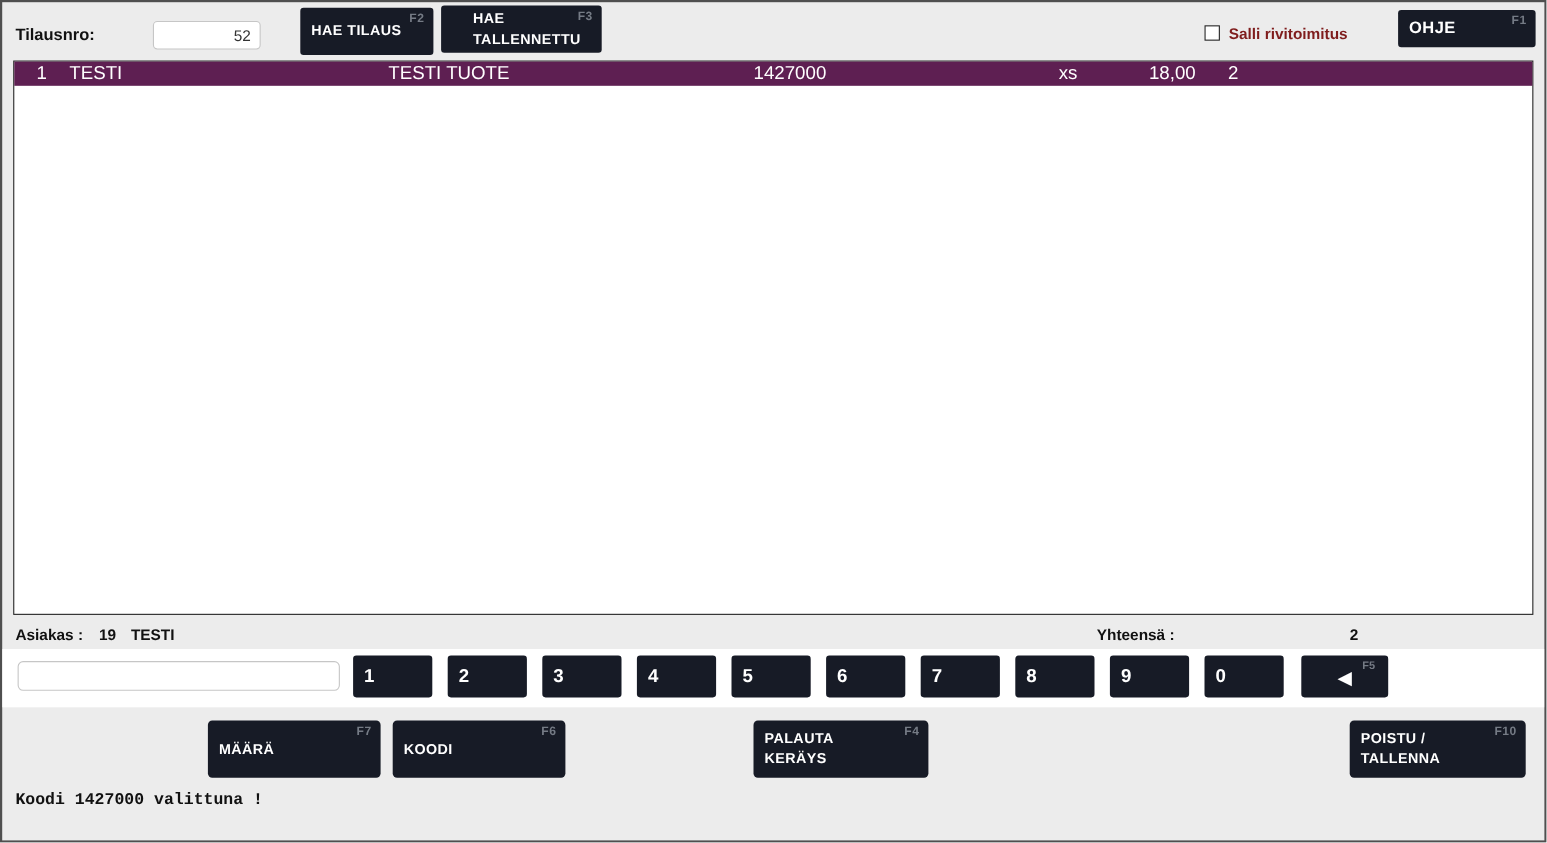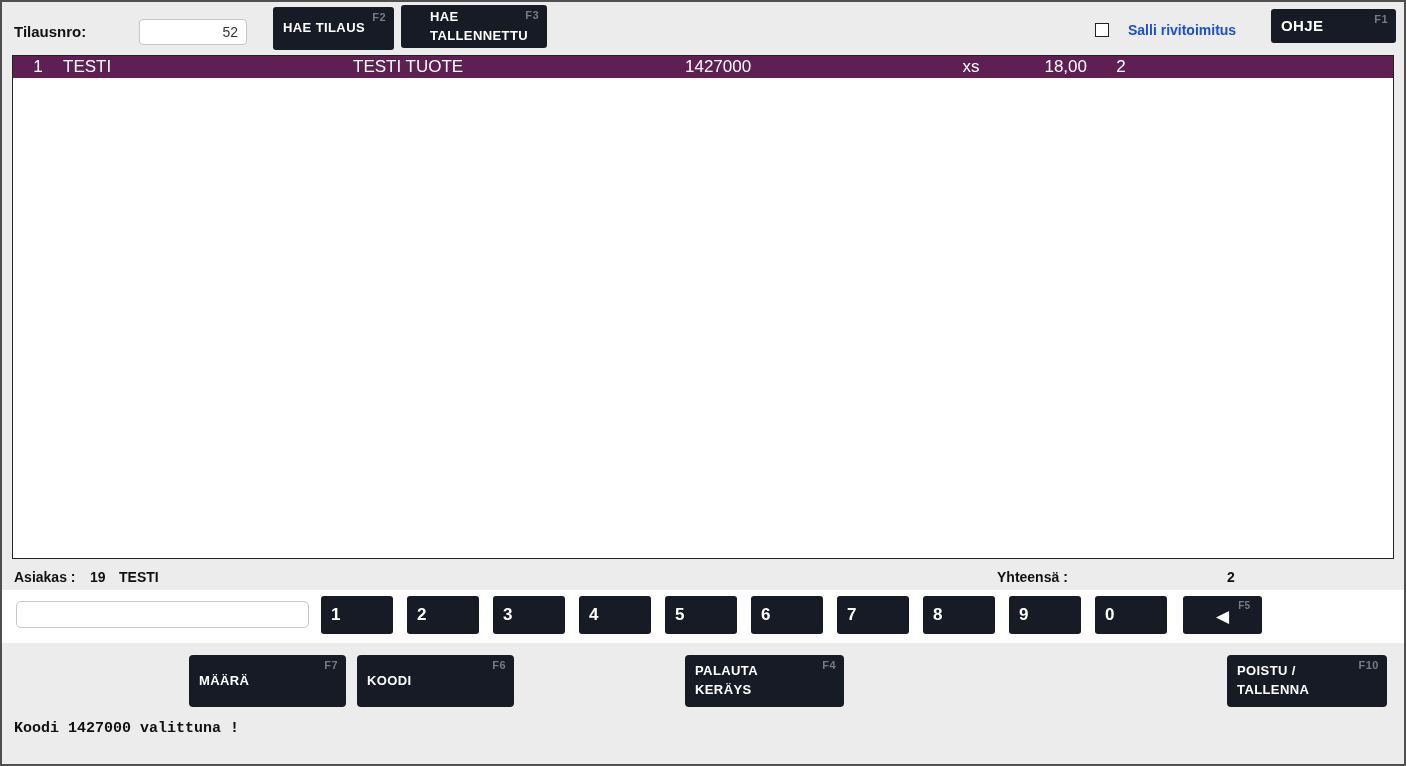--- a/index.html
+++ b/index.html
@@ -43,43 +43,43 @@
   }
 
   
   .topbar { position: absolute; left: 0; top: 0; width: 100%; height: 53px; }
   .order-label {
     position: absolute; left: 12px; top: 21px;
     font-size: 15px; font-weight: bold; color: #111;
   }
   .order-input {
     position: absolute; left: 137px; top: 17px;
-    width: 108px; height: 26px;
+    width: 98px; height: 26px;
     border: 1px solid #C6C6C6; border-radius: 4px;
     background: #FFFFFF;
     text-align: right; padding-right: 8px;
     font-size: 14px; color: #333;
     font-family: "Liberation Sans", sans-serif;
   }
   .btn-hae-tilaus { left: 271px; top: 5px; width: 121px; height: 43px; }
   .btn-hae-tallennettu { left: 399px; top: 3px; width: 146px; height: 43px; padding-left: 29px; }
   .btn-hae-tallennettu .lbl { max-width: 96px; }
   .btn-ohje { left: 1269px; top: 7px; width: 125px; height: 34px; }
   .btn-ohje .lbl { font-size: 15px; }
 
   .chk-group { position: absolute; left: 1093px; top: 20px; display: flex; align-items: center; cursor: pointer; }
   .chk-box {
     width: 14px; height: 14px;
     background: #FFFFFF;
     border: 1.5px solid #222;
     display: inline-block;
   }
   .chk-label {
-    margin-left: 19px;
-    font-size: 14px; font-weight: bold; color: #1d4ed8;
+    margin-left: 8px;
+    font-size: 14px; font-weight: bold; color: #7f1d1d;
   }
 
   
   .table {
     position: absolute; left: 10px; top: 53px;
     width: 1382px; height: 504px;
     background: #FFFFFF;
     border: 1px solid #222;
   }
   .trow { display: flex; width: 100%; font-size: 17px; }

